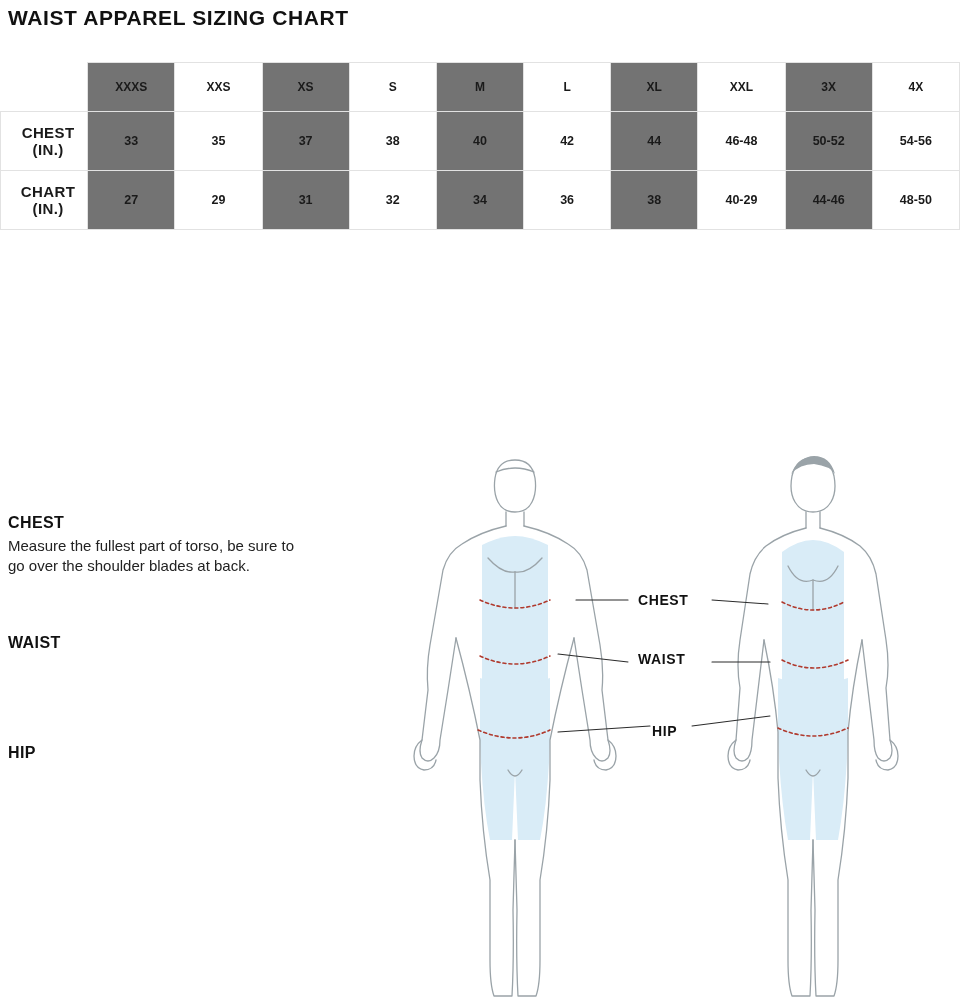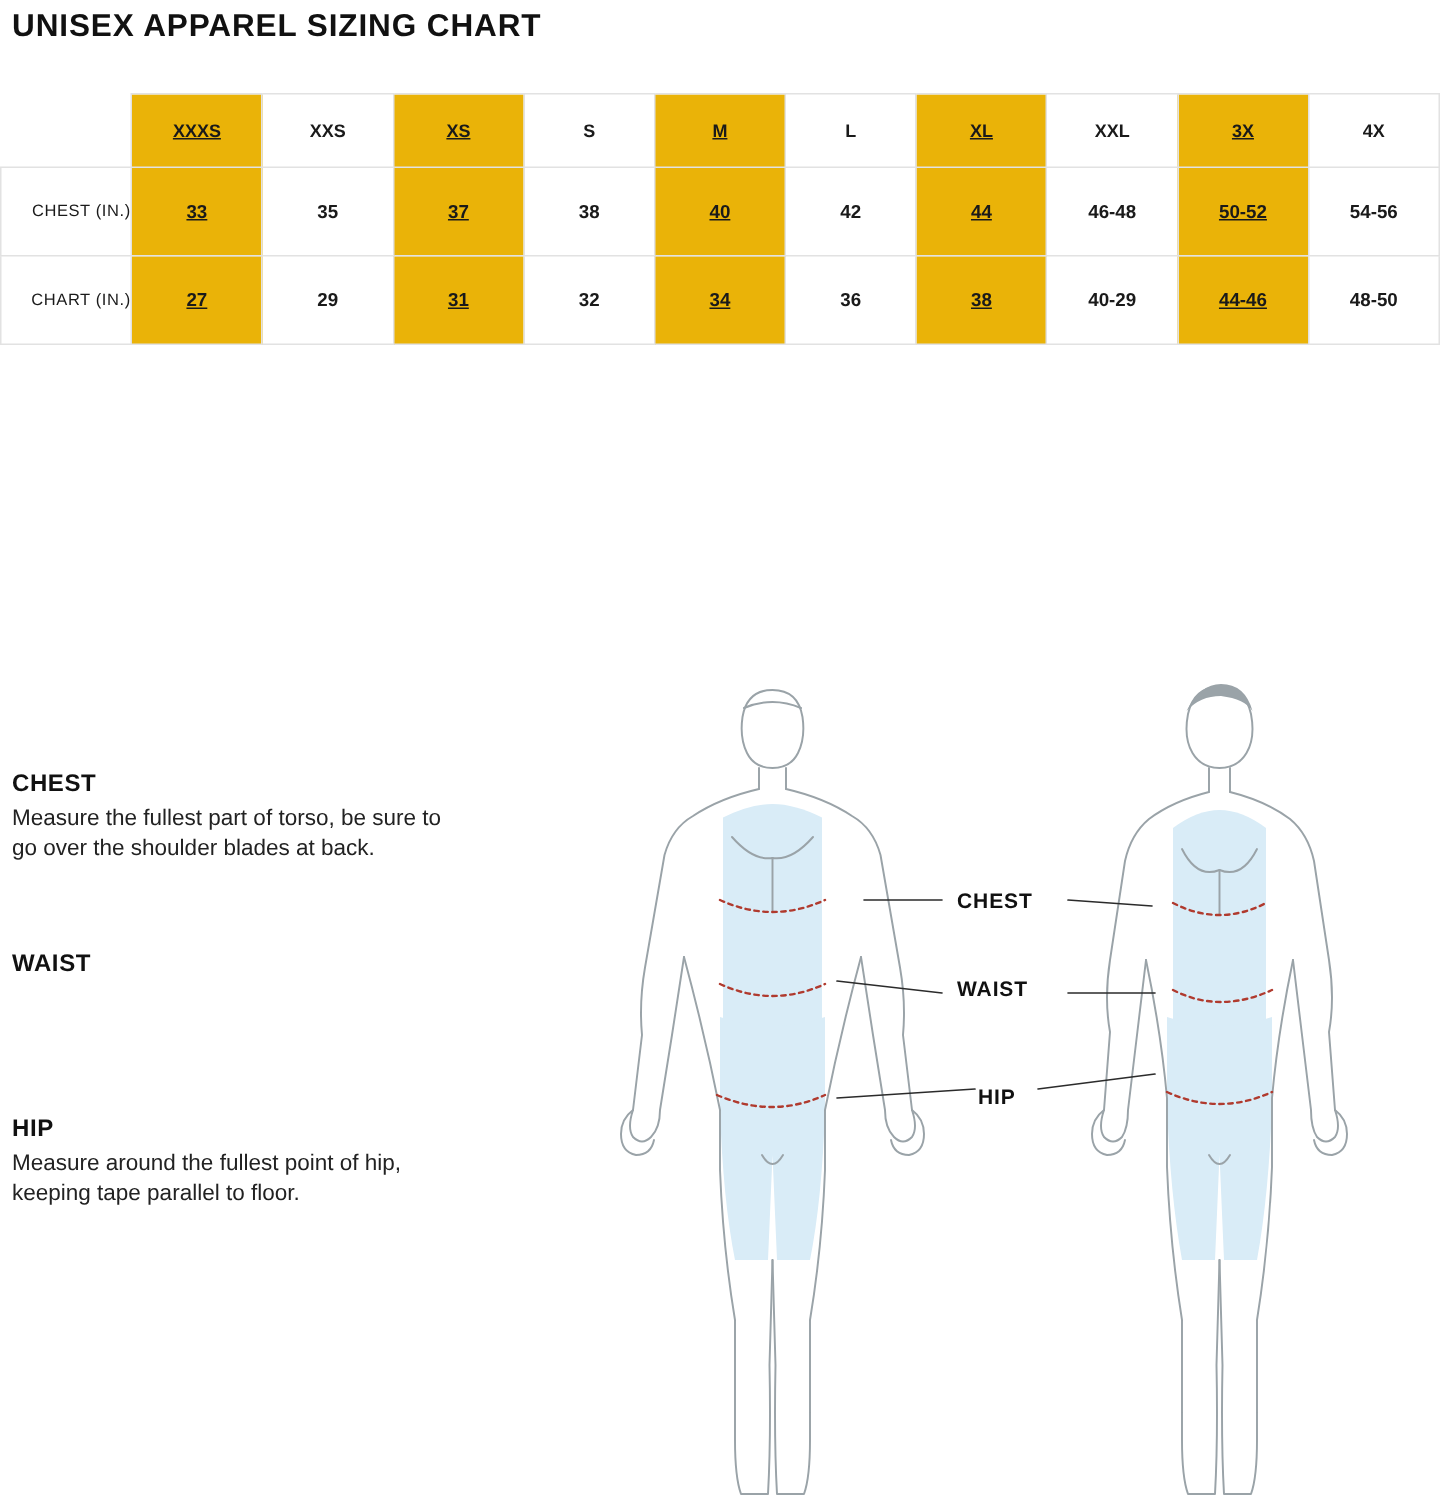--- a/index.html
+++ b/index.html
@@ -43,34 +43,33 @@
     font-weight: bold;
     color: #1a1a1a;
     height: 58px;
     padding: 0;
   }
   .size-table thead th {
     height: 48px;
     font-size: 12px;
   }
   .size-table .row-label {
-    text-align: right;
+    text-align: center;
     padding-left: 8px;
-    font-size: 11px;
-    font-weight: normal;
+    font-size: 15px;
+    font-weight: bold;
     letter-spacing: 0.4px;
     width: 196px;
   }
   .size-table .corner {
     border-left: none;
     border-top: none;
   }
   .hl {
-    background: #eab308;
-    text-decoration: underline;
+    background: #737373;
   }
 
   
   .desc-block {
     position: absolute;
     left: 8px;
     width: 300px;
   }
   .desc-block h3 {
     margin: 0 0 4px 0;
@@ -110,21 +109,21 @@
     color: #111;
     white-space: nowrap;
   }
   #label-chest { left: 638px; top: 592px; }
   #label-waist { left: 638px; top: 651px; }
   #label-hip   { left: 652px; top: 723px; }
 </style>
 </head>
 <body>
 
-<div class="page-title">UNISEX APPAREL SIZING CHART</div>
+<div class="page-title">WAIST APPAREL SIZING CHART</div>
 
 <table class="size-table">
   <thead>
     <tr>
       <th class="corner"></th>
       <th class="hl">XXXS</th>
       <th>XXS</th>
       <th class="hl">XS</th>
       <th>S</th>
       <th class="hl">M</th>
@@ -167,21 +166,20 @@
 
 <div class="desc-block" id="desc-chest">
   <h3>CHEST</h3>
   <p>Measure the fullest part of torso, be sure to go over the shoulder blades at back.</p>
 </div>
 <div class="desc-block" id="desc-waist">
   <h3>WAIST</h3>
 </div>
 <div class="desc-block" id="desc-hip">
   <h3>HIP</h3>
-  <p>Measure around the fullest point of hip, keeping tape parallel to floor.</p>
 </div>
 
 <div class="figures">
   <svg width="630" height="560" viewBox="0 0 630 560">
     <g fill="none" stroke="#9aa3a8" stroke-width="1.3" stroke-linejoin="round" stroke-linecap="round">
 
       <g>
 
         <path d="M152 105 L152 240 Q185 250 218 240 L218 105 Q200 96 185 96 Q170 96 152 105 Z" fill="#d9ecf7" stroke="none"></path>
 

